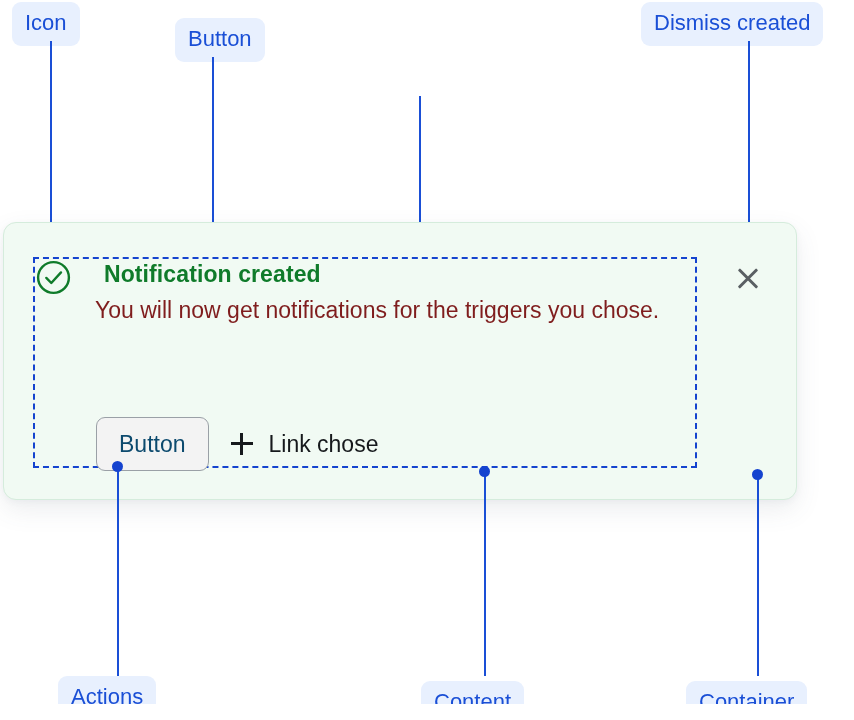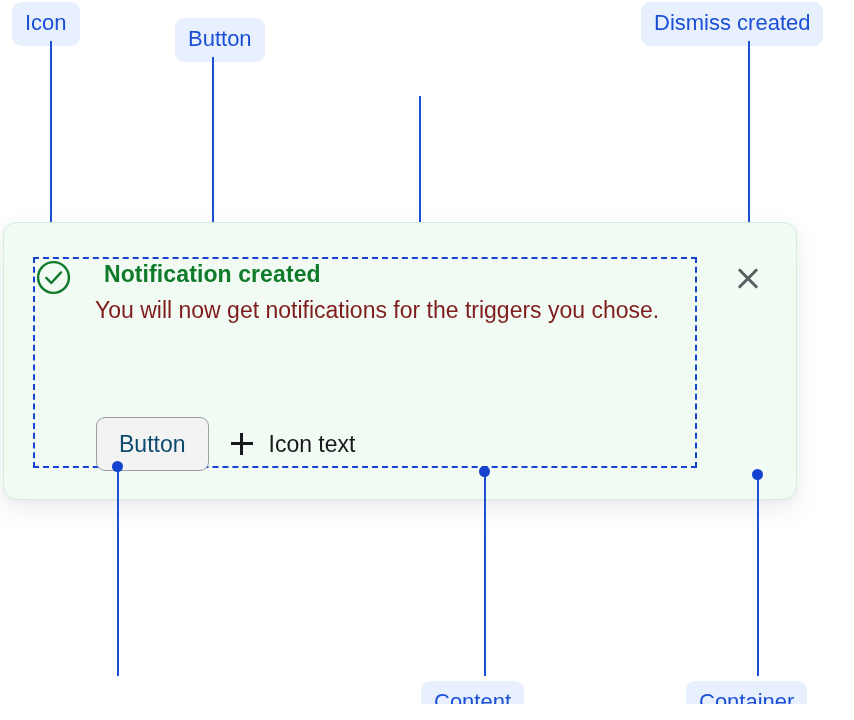--- a/index.html
+++ b/index.html
@@ -222,33 +222,34 @@
   </span>
 
   <div class="notif-title">Notification created</div>
 
   <div class="notif-desc">You will now get notifications for the triggers you chose.</div>
 
   <div class="notif-actions">
     <button class="notif-button">Button</button>
     <span class="notif-link">
       <span class="plus-icon"></span>
-      <span>Icon text</span>
+      <span>Link chose</span>
     </span>
   </div>
 
   <button class="dismiss-btn"></button>
 
   <div class="anno-line" style="left:117px; top:466px; height:210px;"></div>
   <div class="anno-dot" style="left:112px; top:461px;"></div>
 
   <div class="anno-line" style="left:484px; top:471px; height:205px;"></div>
   <div class="anno-dot" style="left:479px; top:466px;"></div>
 
   <div class="anno-line" style="left:757px; top:474px; height:202px;"></div>
   <div class="anno-dot" style="left:752px; top:469px;"></div>
 
+  <div class="anno-label" style="left:58px; top:676px;">Actions</div>
 
   <div class="anno-label" style="left:421px; top:681px;">Content</div>
 
   <div class="anno-label" style="left:686px; top:681px;">Container</div>
 
 </div>
 
 </body></html>

